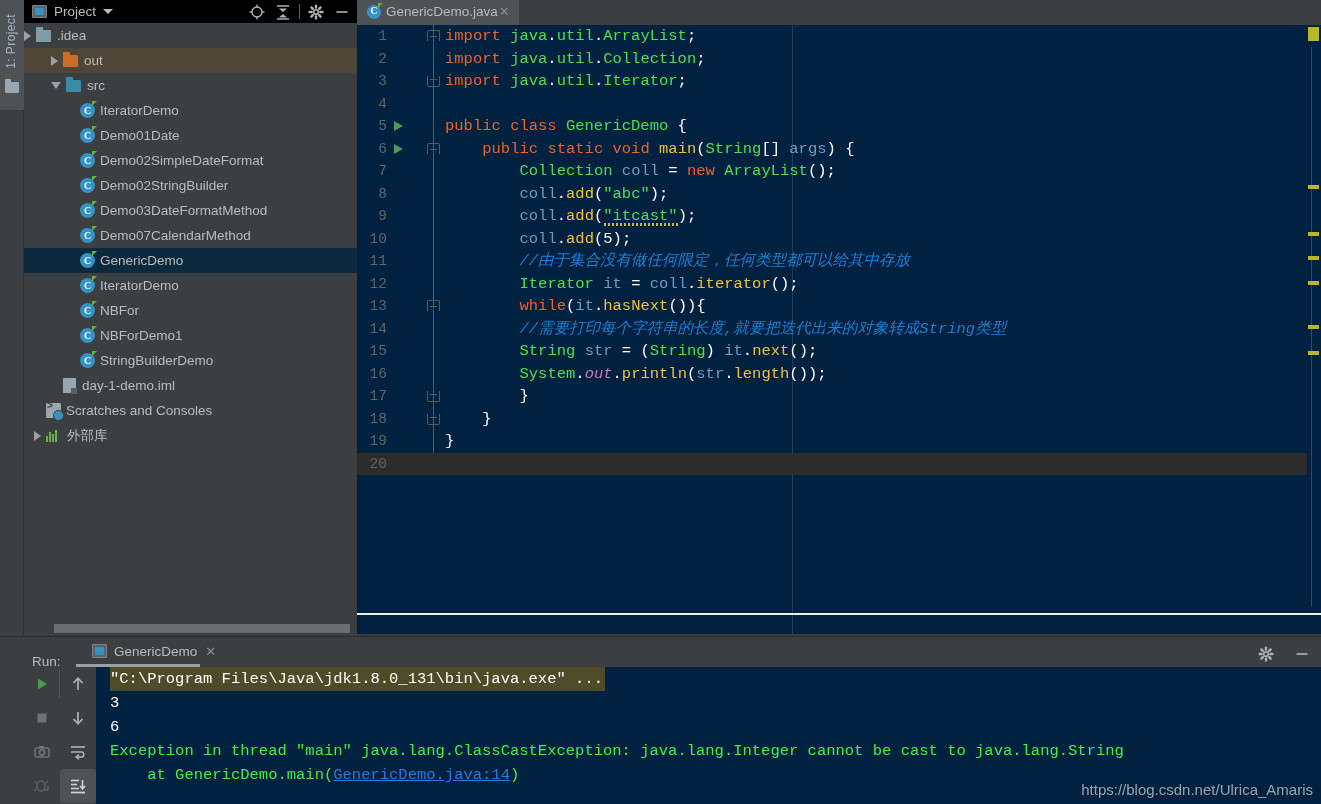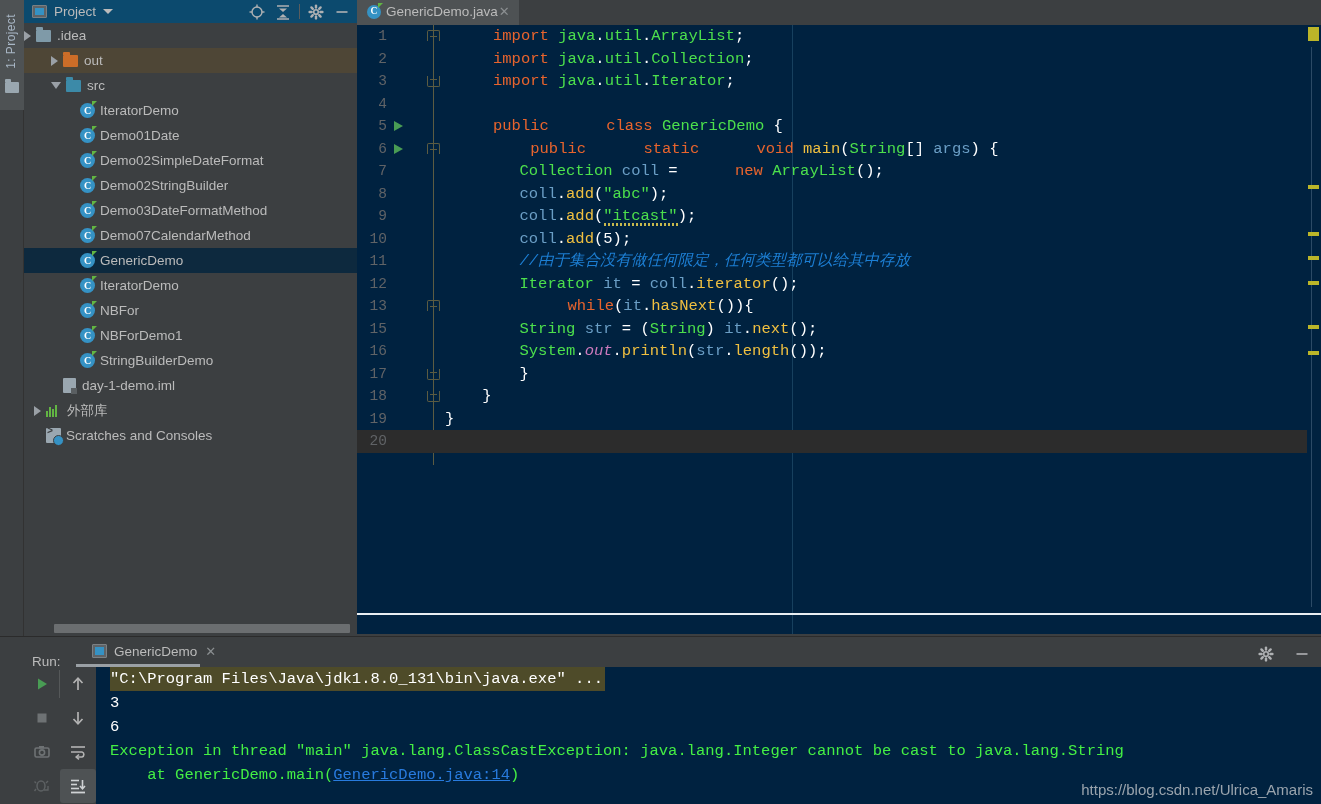--- a/index.html
+++ b/index.html
@@ -42,21 +42,21 @@
     position: absolute; left: 5px; bottom: 22px; width: 14px; height: 11px;
   }
   .mini-struct i { position: absolute; background: #9aa7b0; display: block; }
 
   
   .projpanel {
     position: absolute; left: 24px; top: 0; width: 333px; height: 634px;
     background: #3c3f41;
   }
   .projhead {
-    position: relative; height: 23px; background: #0c4a6e;
+    position: relative; height: 23px; background: #000000;
     display: flex; align-items: center; padding-left: 8px;
   }
   .proj-icon {
     width: 15px; height: 13px; margin-right: 7px; position: relative;
     background: #5e6367; border: 1px solid #7a8084; border-radius: 1px;
   }
   .proj-icon::after {
     content: ""; position: absolute; left: 2px; top: 2px;
     width: 9px; height: 7px; background: #3592c4;
   }
@@ -204,21 +204,21 @@
     border: 1px solid #5c5c42;
   }
   .fold-minus::after {
     content: ""; position: absolute; left: 2px; top: 5px; width: 7px; height: 1px; background: #5c5c42;
   }
   .fold-minus.topcap { border-radius: 2px 2px 0 0; border-bottom: 0; height: 11px; }
   .fold-minus.botcap { border-radius: 0 0 2px 2px; border-top: 0; height: 11px; top: 6px; }
   .fold-minus.botcap::after { top: 3px; }
 
   
-  .kw   { color: #e8642d; margin-left: 48px; }
+  .kw   { color: #e8642d; }
   .type { color: #4ce04c; }
   .ident{ color: #6a9ec5; }
   .meth { color: #f0c040; }
   .str  { color: #4ce04c; }
   .num  { color: #ffffff; }
   .pun  { color: #ffffff; }
   .cmt  { color: #1c7fd4; font-style: italic; }
   .stat { color: #cc7abd; font-style: italic; }
 
   
@@ -432,33 +432,33 @@
           <span class="arrow none"></span>
           <span class="jicon">C</span>
           <span class="tlabel">StringBuilderDemo</span>
         </div>
         <div class="trow" style="padding-left: 27px;">
           <span class="arrow none"></span>
           <span class="fileicon"></span>
           <span class="tlabel">day-1-demo.iml</span>
         </div>
         <div class="trow" style="padding-left: 10px;">
+          <span class="arrow none"></span>
+          <span class="scratchicon"></span>
+          <span class="tlabel">Scratches and Consoles</span>
+        </div>
+        <div class="trow" style="padding-left: 10px;">
           <span class="arrow "></span>
           <span class="libicon">
             <i style="height: 6px;"></i>
             <i style="height: 10px;"></i>
             <i style="height: 8px;"></i>
             <i style="height: 12px;"></i>
           </span>
           <span class="tlabel">外部库</span>
-        </div>
-        <div class="trow" style="padding-left: 10px;">
-          <span class="arrow none"></span>
-          <span class="scratchicon"></span>
-          <span class="tlabel">Scratches and Consoles</span>
         </div>
       </div>
   </div>
 
   <div class="proj-hscroll">
     <div class="thumb"></div>
   </div>
 
   <div class="editor-tabbar">
     <div class="etab">
@@ -479,20 +479,21 @@
         <div class="cline"><span class="lno">4</span><span class="ctext"></span></div>
         <div class="cline"><span class="lno">5</span><span class="run-tri"></span><span class="ctext"><span class="kw">public</span><span class="pun"> </span><span class="kw">class</span><span class="pun"> </span><span class="type">GenericDemo</span><span class="pun"> </span><span class="pun">{</span></span></div>
         <div class="cline"><span class="lno">6</span><span class="run-tri"></span><span class="fold-minus topcap"></span><span class="ctext"><span class="pun"> </span><span class="pun"> </span><span class="pun"> </span><span class="pun"> </span><span class="kw">public</span><span class="pun"> </span><span class="kw">static</span><span class="pun"> </span><span class="kw">void</span><span class="pun"> </span><span class="meth">main</span><span class="pun">(</span><span class="type">String</span><span class="pun">[</span><span class="pun">]</span><span class="pun"> </span><span class="ident">args</span><span class="pun">)</span><span class="pun"> </span><span class="pun">{</span></span></div>
         <div class="cline"><span style="position: absolute; top: 2px; height: 19px; z-index: -1; left: 367.9px; width: 83.97px; background: rgb(122, 115, 67);"></span><span style="position: absolute; top: 2px; height: 19px; z-index: -1; left: 162.64px; width: 93.3px; background: rgb(122, 115, 67);"></span><span class="lno">7</span><span class="ctext"><span class="pun"> </span><span class="pun"> </span><span class="pun"> </span><span class="pun"> </span><span class="pun"> </span><span class="pun"> </span><span class="pun"> </span><span class="pun"> </span><span class="type">Collection</span><span class="pun"> </span><span class="ident">coll</span><span class="pun"> </span><span class="pun">=</span><span class="pun"> </span><span class="kw">new</span><span class="pun"> </span><span class="type">ArrayList</span><span class="pun">(</span><span class="pun">)</span><span class="pun">;</span></span></div>
         <div class="cline"><span style="position: absolute; top: 2px; height: 19px; z-index: -1; left: 162.64px; width: 83.97px; background: rgb(122, 115, 67);"></span><span class="lno">8</span><span class="ctext"><span class="pun"> </span><span class="pun"> </span><span class="pun"> </span><span class="pun"> </span><span class="pun"> </span><span class="pun"> </span><span class="pun"> </span><span class="pun"> </span><span class="ident">coll</span><span class="pun">.</span><span class="meth">add</span><span class="pun">(</span><span class="str">"abc"</span><span class="pun">)</span><span class="pun">;</span></span></div>
         <div class="cline"><span style="position: absolute; top: 2px; height: 19px; z-index: -1; left: 162.64px; width: 83.97px; background: rgb(122, 115, 67);"></span><span class="lno">9</span><span class="ctext"><span class="pun"> </span><span class="pun"> </span><span class="pun"> </span><span class="pun"> </span><span class="pun"> </span><span class="pun"> </span><span class="pun"> </span><span class="pun"> </span><span class="ident">coll</span><span class="pun">.</span><span class="meth">add</span><span class="pun">(</span><span class="str">"itcast"</span><span class="pun">)</span><span class="pun">;</span></span><span style="position: absolute; left: 246.61px; top: 18px; width: 75px; height: 3px; background: repeating-linear-gradient(90deg, rgb(200, 185, 78) 0px, rgb(200, 185, 78) 2px, transparent 2px, transparent 4px);"></span></div>
         <div class="cline"><span style="position: absolute; top: 2px; height: 19px; z-index: -1; left: 162.64px; width: 83.97px; background: rgb(122, 115, 67);"></span><span class="lno">10</span><span class="ctext"><span class="pun"> </span><span class="pun"> </span><span class="pun"> </span><span class="pun"> </span><span class="pun"> </span><span class="pun"> </span><span class="pun"> </span><span class="pun"> </span><span class="ident">coll</span><span class="pun">.</span><span class="meth">add</span><span class="pun">(</span><span class="num">5</span><span class="pun">)</span><span class="pun">;</span></span></div>
         <div class="cline"><span class="lno">11</span><span class="ctext"><span class="pun">        </span><span class="cmt">//由于集合没有做任何限定，任何类型都可以给其中存放</span></span></div>
         <div class="cline"><span style="position: absolute; top: 2px; height: 19px; z-index: -1; left: 162.64px; width: 74.64px; background: rgb(122, 115, 67);"></span><span class="lno">12</span><span class="ctext"><span class="pun"> </span><span class="pun"> </span><span class="pun"> </span><span class="pun"> </span><span class="pun"> </span><span class="pun"> </span><span class="pun"> </span><span class="pun"> </span><span class="type">Iterator</span><span class="pun"> </span><span class="ident">it</span><span class="pun"> </span><span class="pun">=</span><span class="pun"> </span><span class="ident">coll</span><span class="pun">.</span><span class="meth">iterator</span><span class="pun">(</span><span class="pun">)</span><span class="pun">;</span></span></div>
         <div class="cline"><span style="position: absolute; top: 2px; height: 19px; z-index: -1; left: 162.64px; width: 46.65px; background: rgb(153, 110, 50);"></span><span class="lno">13</span><span class="fold-minus topcap"></span><span class="ctext"><span class="pun"> </span><span class="pun"> </span><span class="pun"> </span><span class="pun"> </span><span class="pun"> </span><span class="pun"> </span><span class="pun"> </span><span class="pun"> </span><span class="kw">while</span><span class="pun">(</span><span class="ident">it</span><span class="pun">.</span><span class="meth">hasNext</span><span class="pun">(</span><span class="pun">)</span><span class="pun">)</span><span class="pun">{</span></span></div>
+        <div class="cline"><span class="lno">14</span><span class="ctext"><span class="pun">        </span><span class="cmt">//需要打印每个字符串的长度,就要把迭代出来的对象转成String类型</span></span></div>
         <div class="cline"><span class="lno">15</span><span class="ctext"><span class="pun"> </span><span class="pun"> </span><span class="pun"> </span><span class="pun"> </span><span class="pun"> </span><span class="pun"> </span><span class="pun"> </span><span class="pun"> </span><span class="type">String</span><span class="pun"> </span><span class="ident">str</span><span class="pun"> </span><span class="pun">=</span><span class="pun"> </span><span class="pun">(</span><span class="type">String</span><span class="pun">)</span><span class="pun"> </span><span class="ident">it</span><span class="pun">.</span><span class="meth">next</span><span class="pun">(</span><span class="pun">)</span><span class="pun">;</span></span></div>
         <div class="cline"><span class="lno">16</span><span class="ctext"><span class="pun"> </span><span class="pun"> </span><span class="pun"> </span><span class="pun"> </span><span class="pun"> </span><span class="pun"> </span><span class="pun"> </span><span class="pun"> </span><span class="type">System</span><span class="pun">.</span><span class="stat">out</span><span class="pun">.</span><span class="meth">println</span><span class="pun">(</span><span class="ident">str</span><span class="pun">.</span><span class="meth">length</span><span class="pun">(</span><span class="pun">)</span><span class="pun">)</span><span class="pun">;</span></span></div>
         <div class="cline"><span class="lno">17</span><span class="fold-minus botcap"></span><span class="ctext"><span class="pun"> </span><span class="pun"> </span><span class="pun"> </span><span class="pun"> </span><span class="pun"> </span><span class="pun"> </span><span class="pun"> </span><span class="pun"> </span><span class="pun">}</span></span></div>
         <div class="cline"><span class="lno">18</span><span class="fold-minus botcap"></span><span class="ctext"><span class="pun"> </span><span class="pun"> </span><span class="pun"> </span><span class="pun"> </span><span class="pun">}</span></span></div>
         <div class="cline"><span class="lno">19</span><span class="ctext"><span class="pun">}</span></span></div>
         <div class="cline caret"><span class="lno">20</span><span class="ctext"></span></div>
       </div>
   </div>
 
   <div class="stripe">

